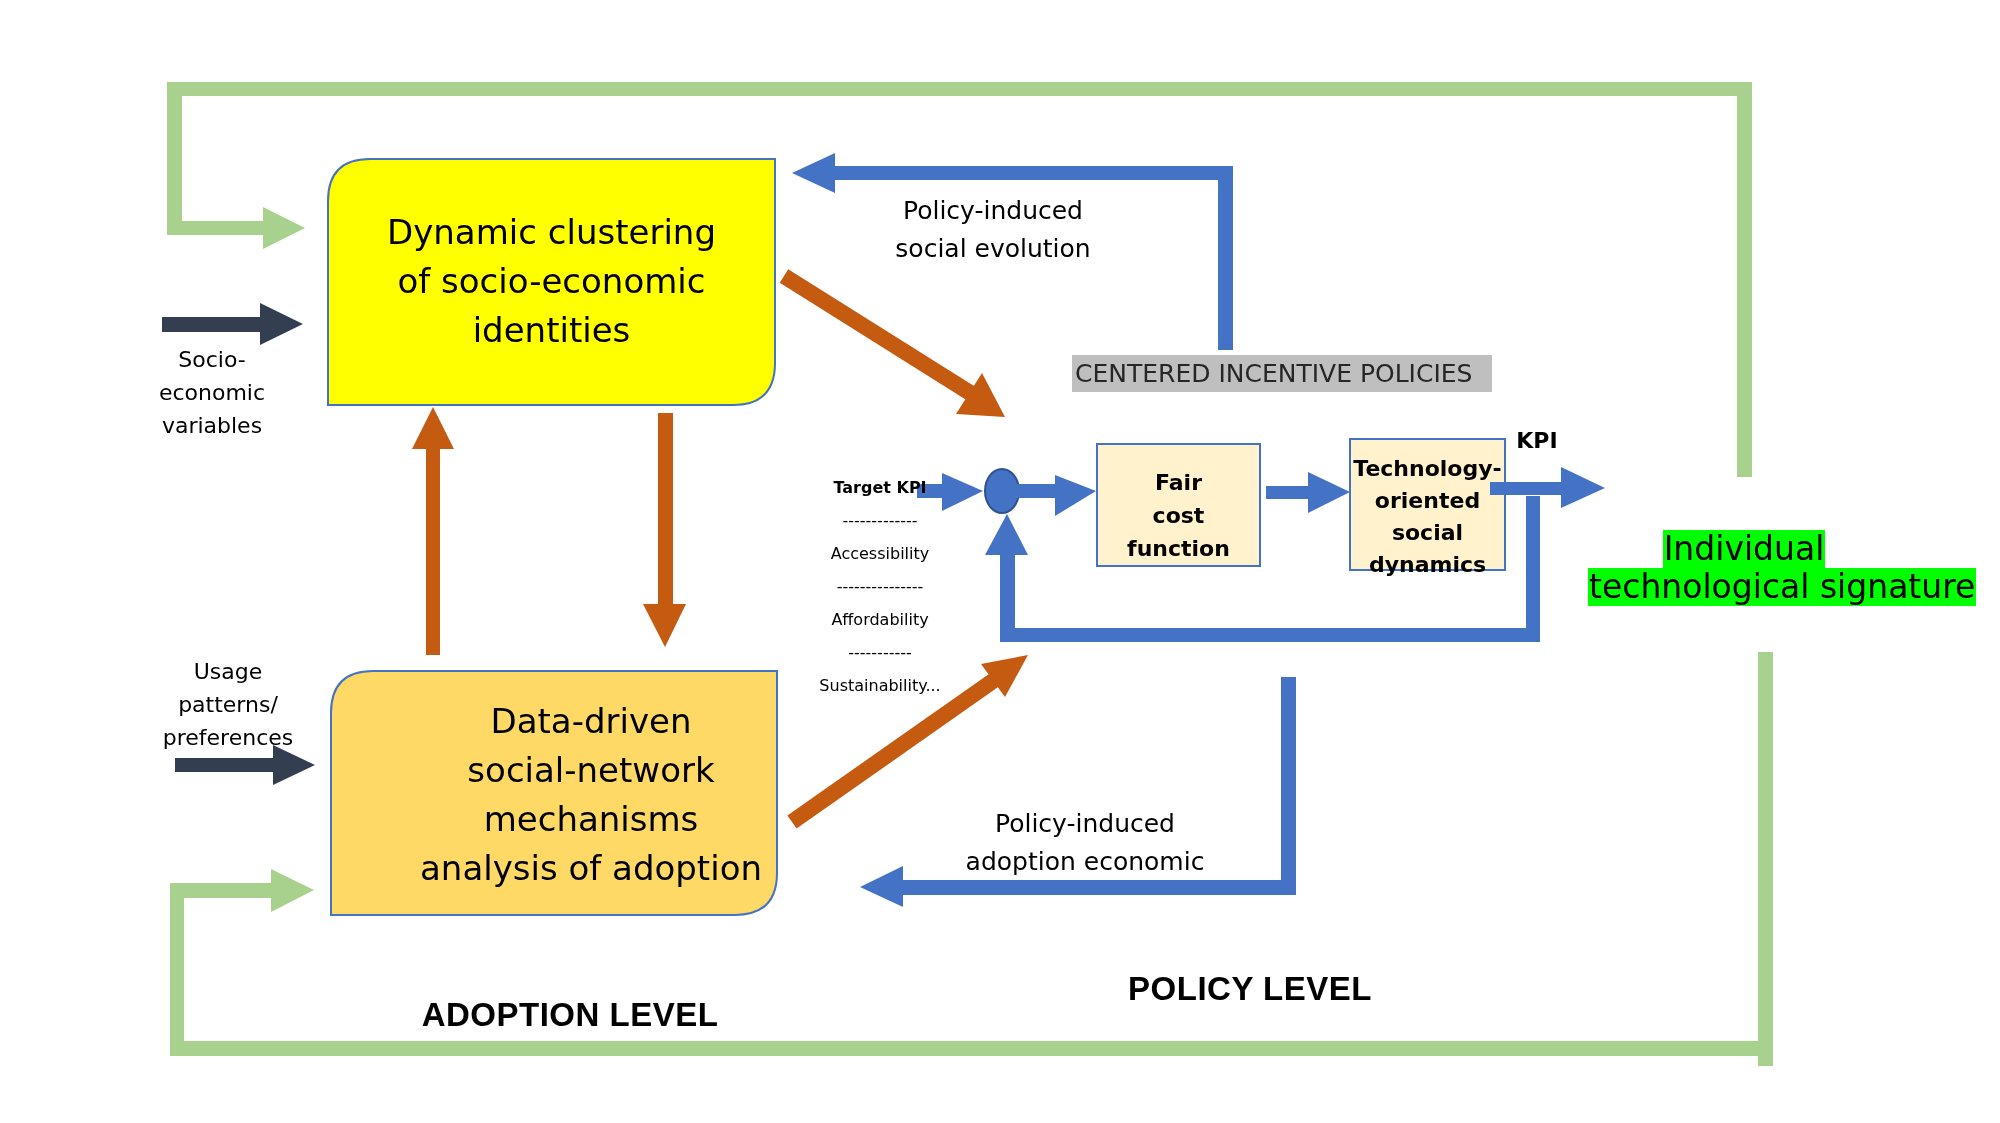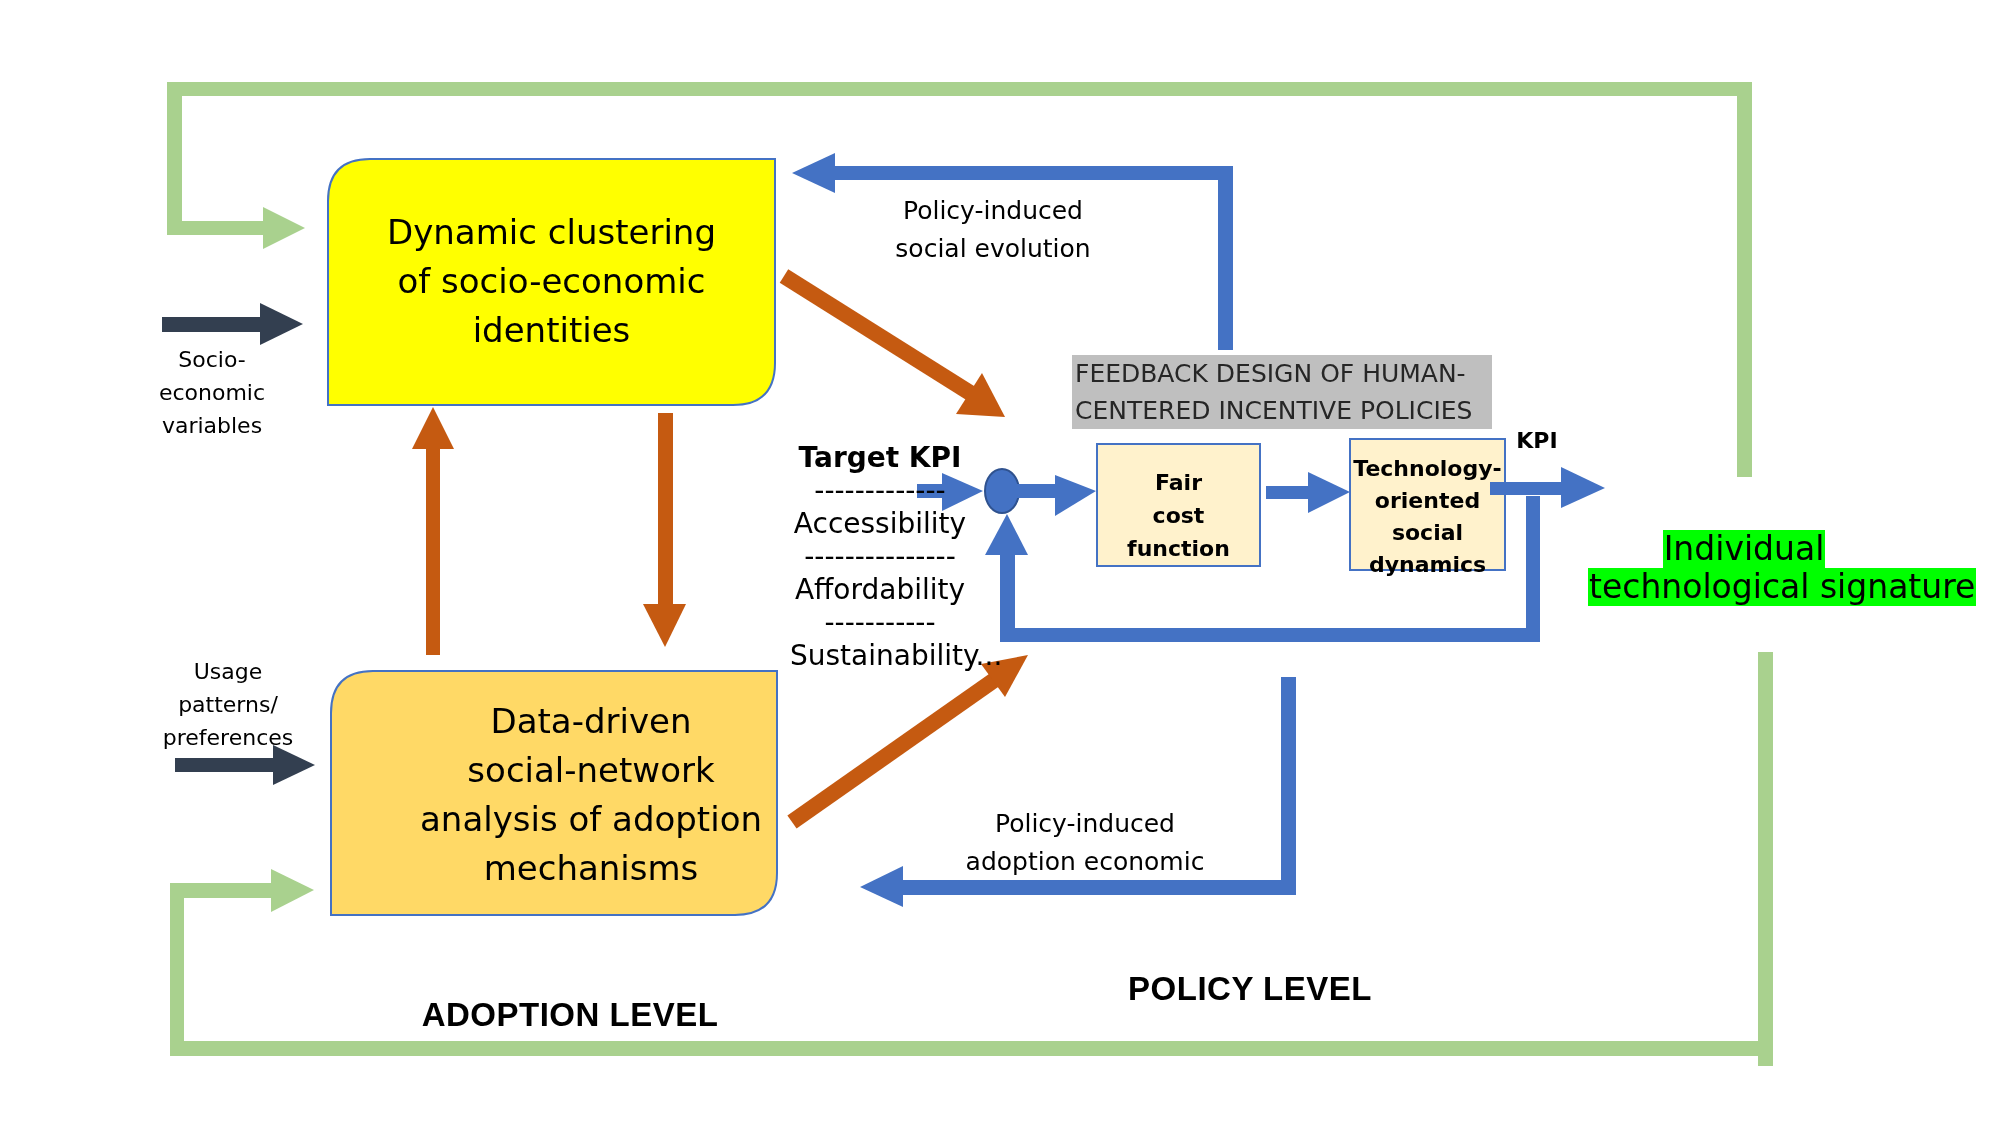--- a/index.html
+++ b/index.html
@@ -2,21 +2,21 @@
 <html><head>
 <meta charset="utf-8">
 <style>
   html, body { margin: 0; padding: 0; background: #ffffff; }
   body { width: 2000px; height: 1123px; overflow: hidden; position: relative; font-family: "Liberation Sans", "DejaVu Sans", sans-serif; }
   svg { position: absolute; left: 0; top: 0; }
   .lbl { position: absolute; color: #000; text-align: center; white-space: nowrap; font-family: "DejaVu Sans", "Liberation Sans", sans-serif; line-height: 1; }
   .box-text { font-size: 34px; line-height: 49px; }
   .small { font-size: 22px; line-height: 33px; }
   .mid { font-size: 25px; line-height: 38px; }
-  .kpi-list { font-size: 28px; }
+  .kpi-list { font-size: 16px; margin-top: 30px; }
   .kpi-list div { height: 33px; line-height: 33px; }
   .bold { font-weight: bold; }
   .level { font-size: 33px; font-weight: bold; font-family: "Liberation Sans", sans-serif; letter-spacing: 0.5px; }
   .gray-title { font-size: 25px; line-height: 37px; background: #bfbfbf; color: #262626; padding: 0 3px; text-align: left; }
   .sig span { background: #00ff00; display: inline-block; font-size: 33px; line-height: 38px; padding: 0 1px; }
   .blk { font-size: 22px; font-weight: bold; line-height: 26px; }
 </style>
 </head>
 <body>
 
@@ -109,22 +109,22 @@
 
 <div class="lbl box-text" style="left:328px; top:208px; width:447px;">
   <div>Dynamic clustering</div>
   <div>of socio-economic</div>
   <div>identities</div>
 </div>
 
 <div class="lbl box-text" style="left:331px; top:697px; width:520px;">
   <div>Data-driven</div>
   <div>social-network</div>
+  <div>mechanisms</div>
   <div>analysis of adoption</div>
-  <div>mechanisms</div>
 </div>
 
 <div class="lbl small" style="left:142px; top:343px; width:140px;">
   <div>Socio-</div>
   <div>economic</div>
   <div>variables</div>
 </div>
 
 <div class="lbl small" style="left:148px; top:655px; width:160px;">
   <div>Usage</div>
@@ -136,21 +136,20 @@
   <div>Policy-induced</div>
   <div>social evolution</div>
 </div>
 
 <div class="lbl mid" style="left:965px; top:805px; width:240px;">
   <div>Policy-induced</div>
   <div>adoption economic</div>
 </div>
 
 <div class="lbl gray-title" style="left:1072px; top:355px; width:414px;">
-  <div>FEEDBACK DESIGN OF HUMAN-</div>
   <div>CENTERED INCENTIVE POLICIES</div>
 </div>
 
 <div class="lbl kpi-list" style="left:790px; top:441px; width:180px;">
   <div class="bold">Target KPI</div>
   <div>-------------</div>
   <div>Accessibility</div>
   <div>---------------</div>
   <div>Affordability</div>
   <div>-----------</div>

